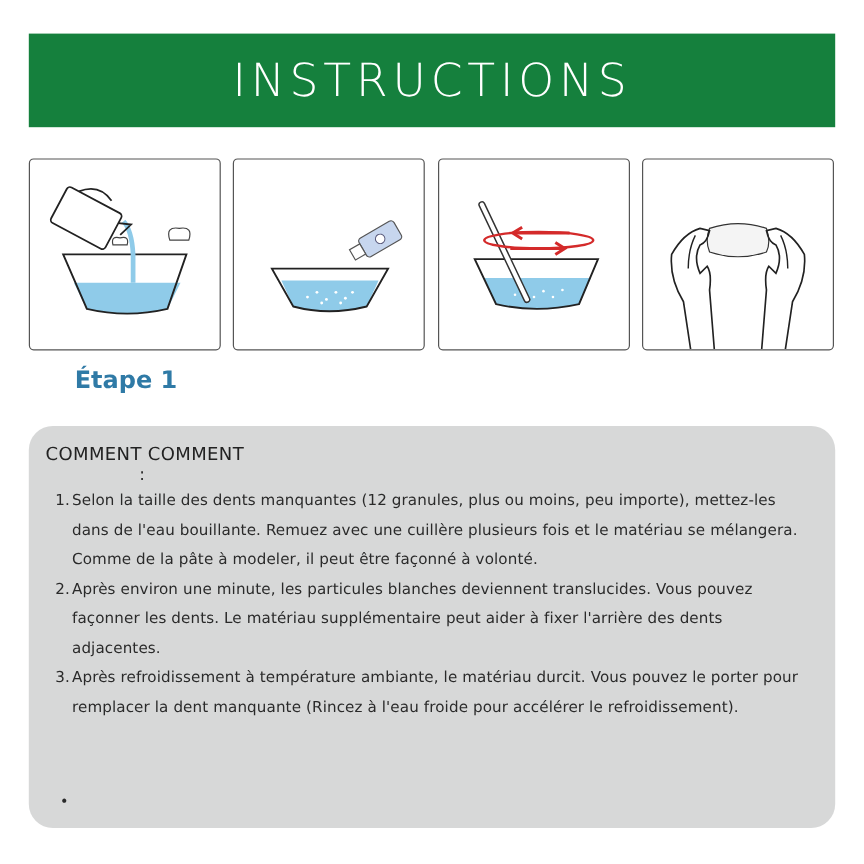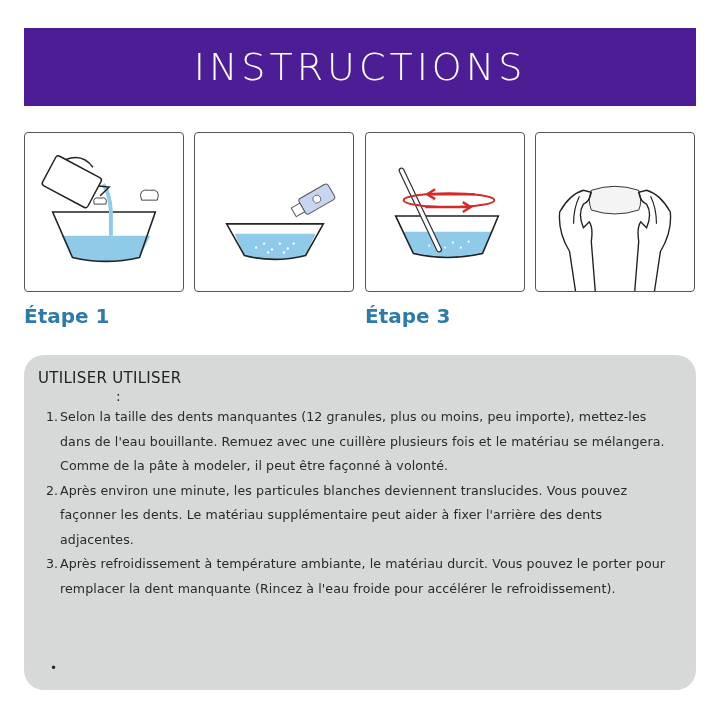--- a/index.html
+++ b/index.html
@@ -1,22 +1,22 @@
 <!DOCTYPE html>
 <html><head>
 <meta charset="utf-8">
 <style>
   html, body { margin:0; padding:0; }
   body { width:720px; height:720px; background:#ffffff; position:relative; overflow:hidden; font-family:"DejaVu Sans", sans-serif; }
-  .banner { position:absolute; left:24px; top:28px; width:672px; height:78px; background:#4c1d95; display:flex; align-items:center; justify-content:center; }
+  .banner { position:absolute; left:24px; top:28px; width:672px; height:78px; background:#15803d; display:flex; align-items:center; justify-content:center; }
   .banner-title { color:#ffffff; font-family:"DejaVu Sans", sans-serif; font-weight:200; font-size:38px; letter-spacing:4px; font-stretch:condensed; }
   .step { position:absolute; top:132px; width:162px; }
   .step-box { width:160px; height:160px; border:1.5px solid #555; border-radius:4px; background:#fff; position:relative; overflow:hidden; box-sizing:border-box; }
   .step-box svg { position:absolute; left:0; top:0; width:100%; height:100%; }
-  .step-label { text-align:left; margin-top:12px; color:#2f7aa6; font-weight:bold; font-size:20px; font-family:"DejaVu Sans", sans-serif; }
+  .step-label { text-align:center; margin-top:12px; color:#2f7aa6; font-weight:bold; font-size:20px; font-family:"DejaVu Sans", sans-serif; }
   .panel { position:absolute; left:24px; top:355px; width:672px; height:335px; background:#d7d8d8; border-radius:20px; box-sizing:border-box; padding:14px 16px 0 14px; color:#2a2a2a; font-family:"DejaVu Sans", sans-serif; }
   .panel-title { font-size:15px; letter-spacing:0.3px; color:#222; margin-left:0px; }
   .colon { font-size:14px; margin-left:78px; line-height:18px; height:18px; }
   .list { margin:0; padding:0; list-style:none; }
   .list li { position:relative; padding-left:22px; font-size:12.6px; line-height:24.5px; letter-spacing:0.1px; }
   .list li .num { position:absolute; left:8px; top:0; }
   .note { font-size:12.6px; line-height:24.5px; margin-top:0px; letter-spacing:0.1px; }
   .bullet { position:absolute; left:26px; top:306px; font-size:12px; }
 </style>
 </head>
@@ -87,37 +87,36 @@
       </g>
       <path d="M36 38 L74 118" stroke="#333" stroke-width="6" stroke-linecap="round"></path>
       <path d="M36 38 L74 118" stroke="#fff" stroke-width="3.5" stroke-linecap="round"></path>
       <ellipse cx="84" cy="68" rx="46" ry="7" fill="none" stroke="#d42a2a" stroke-width="2"></ellipse>
       <path d="M64 62 L110 62" stroke="#d42a2a" stroke-width="2.5"></path>
       <path d="M70 57 L62 62 L70 67" fill="none" stroke="#d42a2a" stroke-width="2.5"></path>
       <path d="M60 75 L104 75" stroke="#d42a2a" stroke-width="2.5"></path>
       <path d="M98 70 L106 75 L98 80" fill="none" stroke="#d42a2a" stroke-width="2.5"></path>
     </svg>
   </div>
-  <div class="step-label">Étape 3</div>
 </div>
 
 <div class="step" style="left:535px;">
   <div class="step-box">
     <svg viewBox="0 0 160 160">
       <path d="M56 58 Q80 50 104 58 Q108 70 104 78 Q80 86 56 78 Q52 68 56 58 Z" fill="#f4f4f4" stroke="#333" stroke-width="1"></path>
       <path d="M40 160 L34 120 Q22 100 24 80 Q34 62 48 58 L56 60 Q54 70 48 72 Q42 82 48 96 L54 90 Q58 96 56 110 L60 160" fill="none" stroke="#222" stroke-width="1.4"></path>
       <path d="M120 160 L126 120 Q138 100 136 80 Q126 62 112 58 L104 60 Q106 70 112 72 Q118 82 112 96 L106 90 Q102 96 104 110 L100 160" fill="none" stroke="#222" stroke-width="1.4"></path>
       <path d="M44 64 Q38 76 38 92" fill="none" stroke="#222" stroke-width="1.2"></path>
       <path d="M116 64 Q122 76 122 92" fill="none" stroke="#222" stroke-width="1.2"></path>
     </svg>
   </div>
 </div>
 
 <div class="panel">
-  <div class="panel-title">UTILISER UTILISER</div>
+  <div class="panel-title">COMMENT COMMENT</div>
   <div class="colon">:</div>
   <ol class="list">
     <li><span class="num">1.</span><span>Selon la taille des dents manquantes (12 granules, plus ou moins, peu importe), mettez-les dans de l'eau bouillante. Remuez avec une cuillère plusieurs fois et le matériau se mélangera. Comme de la pâte à modeler, il peut être façonné à volonté.</span></li>
     <li><span class="num">2.</span><span>Après environ une minute, les particules blanches deviennent translucides. Vous pouvez façonner les dents. Le matériau supplémentaire peut aider à fixer l'arrière des dents adjacentes.</span></li>
     <li><span class="num">3.</span><span>Après refroidissement à température ambiante, le matériau durcit. Vous pouvez le porter pour remplacer la dent manquante (Rincez à l'eau froide pour accélérer le refroidissement).</span></li>
   </ol>
   <div class="bullet">•</div>
 </div>
 
 </body></html>

